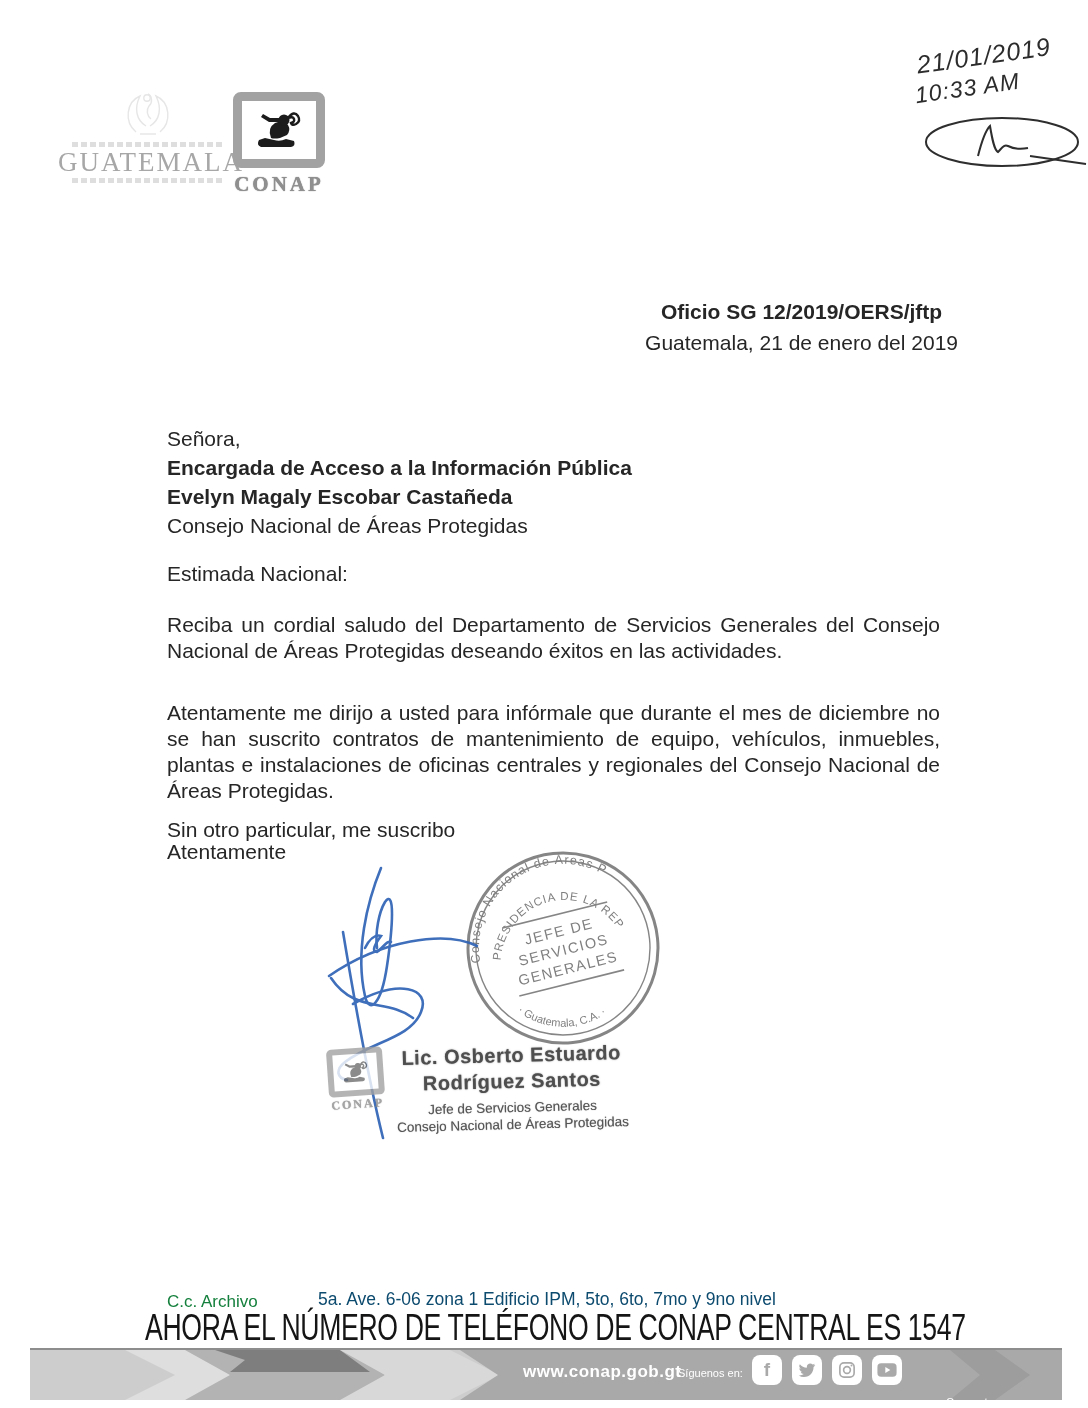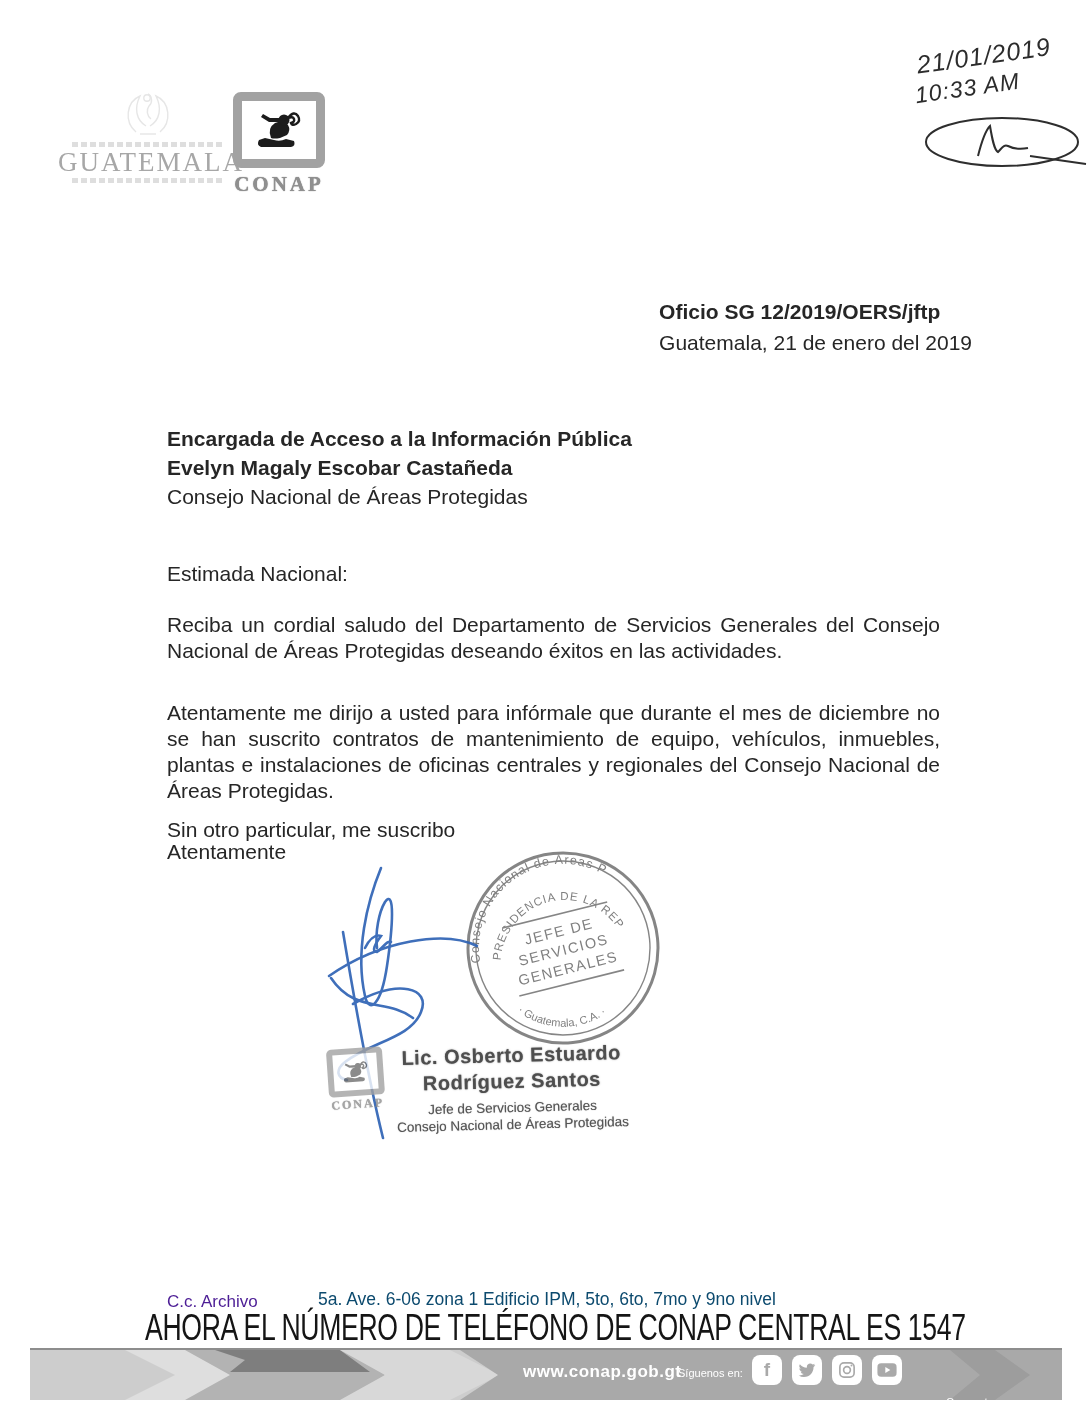--- a/index.html
+++ b/index.html
@@ -23,21 +23,21 @@
   .conap-word{font-family:"Liberation Serif", serif;font-weight:bold;font-size:21px;
     letter-spacing:3px;color:#8f8f8f;text-shadow:0 0 1px #6f6f6f;margin-top:4px;}
 
   
   .hand{left:918px;top:38px;width:180px;transform:rotate(-8deg);
     color:#2c2c2c;font-style:italic;letter-spacing:1px;}
   .hand-date{font-size:25px;}
   .hand-time{font-size:23px;margin-left:-6px;margin-top:2px;}
 
   
-  .ref-block{right:116px;top:296px;text-align:left;font-size:21px;line-height:31px;}
+  .ref-block{right:130px;top:296px;text-align:center;font-size:21px;line-height:31px;}
   .ref-line{font-weight:bold;}
   .recipient{left:167px;top:424px;font-size:21px;line-height:29px;}
   .bold{font-weight:bold;}
   .greeting{left:167px;top:562px;font-size:21px;}
   .para{left:167px;width:773px;font-size:21px;line-height:26px;text-align:justify;}
   .p1{top:612px;}
   .p2{top:700px;}
   .closing-line{left:167px;top:818px;font-size:21px;text-align:right;}
   .closing{left:167px;top:840px;font-size:21px;}
 
@@ -46,21 +46,21 @@
   .namestamp{left:318px;top:1048px;width:76px;text-align:center;opacity:.8;transform:rotate(-4deg);}
   .namestamp .conap-box{width:44px;height:36px;border-width:6px;border-radius:5px;}
   .namestamp .conap-word{font-size:12px;letter-spacing:2px;margin-top:1px;}
   .sig-block{left:372px;top:1042px;width:280px;text-align:center;transform:rotate(-1.5deg);}
   .sig-name{font-size:20px;font-weight:bold;color:#4e4e4e;line-height:26px;
     text-shadow:0 0 1.5px rgba(80,80,80,.7);letter-spacing:.5px;}
   .sig-title{font-size:13.5px;color:#555;line-height:17px;margin-top:5px;
     text-shadow:0 0 1px rgba(90,90,90,.6);}
 
   
-  .cc{left:167px;top:1292px;font-size:17px;color:#4c1d95;}
+  .cc{left:167px;top:1292px;font-size:17px;color:#15803d;}
   .address{left:318px;top:1289px;font-size:17.5px;color:#0c4a6e;}
   .phone-banner{left:145px;top:1306px;font-size:37px;color:#151515;white-space:nowrap;
     transform:scale(.72,1.02);transform-origin:left top;letter-spacing:-.5px;}
 
   .banner{left:30px;top:1348px;width:1032px;height:50px;border-top:2px solid #8d8d8d;text-decoration:underline;}
   .banner svg{display:block;}
   .banner-text{position:absolute;color:#ffffff;font-weight:bold;}
   .site{left:493px;top:12px;font-size:17px;letter-spacing:.5px;}
   .follow{left:648px;top:17px;font-size:11px;font-weight:normal;}
   .handle{left:886px;top:17px;font-size:11px;font-weight:normal;margin-top:29px;}
@@ -115,20 +115,21 @@
       <path d="M110 52 L166 60"></path>
     </g>
   </svg>
 
   <div class="abs ref-block">
     <div class="ref-line">Oficio SG 12/2019/OERS/jftp</div>
     <div>Guatemala, 21 de enero del 2019</div>
   </div>
 
   <div class="abs recipient">
+    <div>Señora,</div>
     <div class="bold">Encargada de Acceso a la Información Pública</div>
     <div class="bold">Evelyn Magaly Escobar Castañeda</div>
     <div>Consejo Nacional de Áreas Protegidas</div>
   </div>
 
   <div class="abs greeting">Estimada Nacional:</div>
 
   <div class="abs para p1">Reciba un cordial saludo del Departamento de Servicios Generales del Consejo Nacional de Áreas Protegidas deseando éxitos en las actividades.</div>
   <div class="abs para p2">Atentamente me dirijo a usted para infórmale que durante el mes de diciembre no se han suscrito contratos de mantenimiento de equipo, vehículos, inmuebles, plantas e instalaciones de oficinas centrales y regionales del Consejo Nacional de Áreas Protegidas.</div>
 

